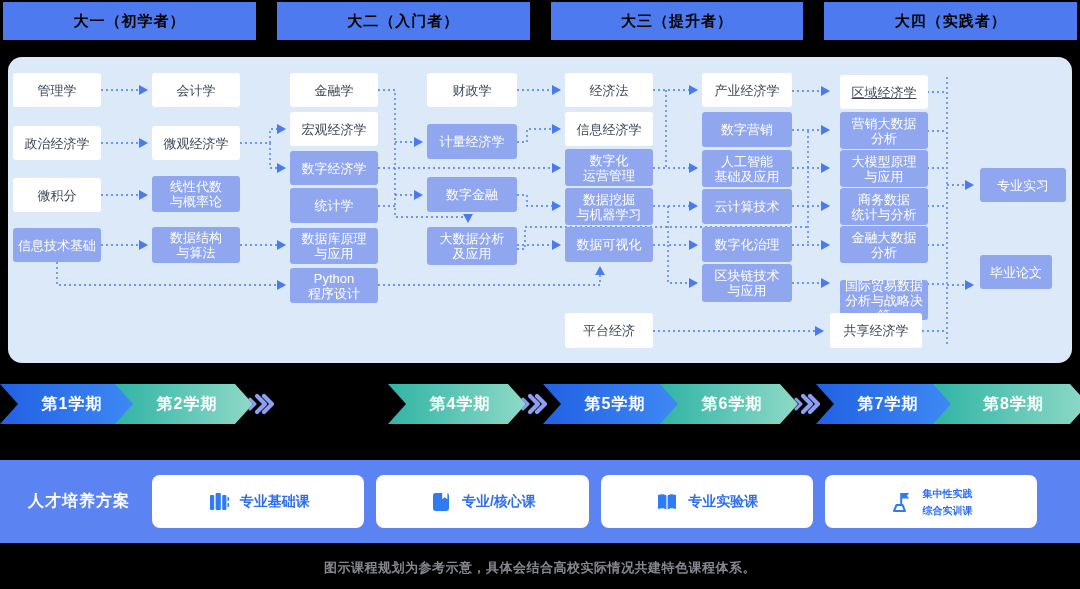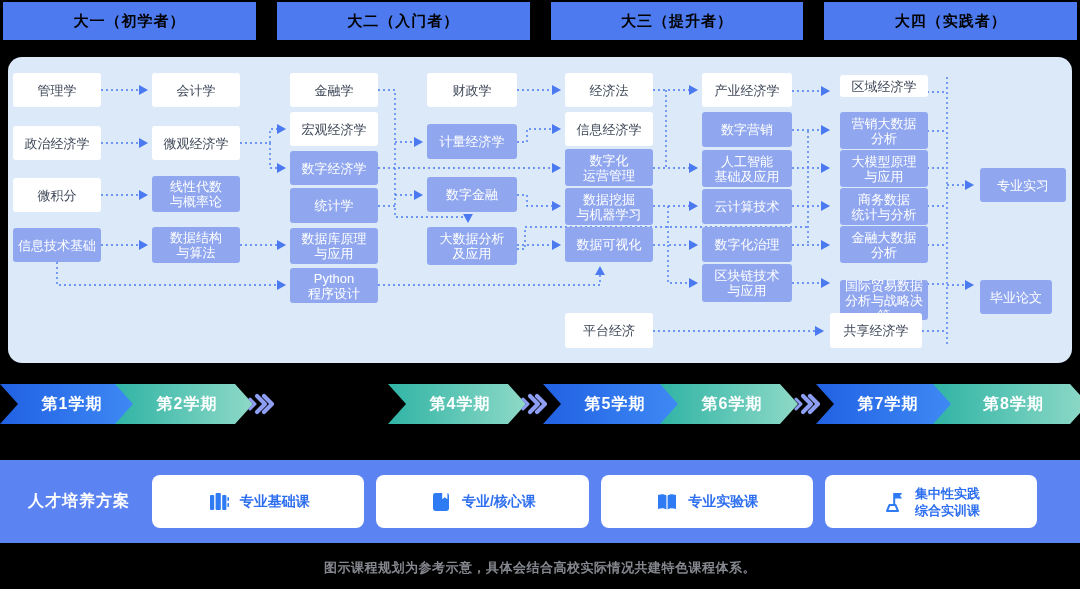--- a/index.html
+++ b/index.html
@@ -40,21 +40,21 @@
   #legend-band{
     position:absolute;left:0;top:460px;width:1080px;height:83px;background:#5b83f1;
     display:flex;align-items:center;box-sizing:border-box;padding:0 43px 0 28px;
   }
   #legend-title{width:112px;color:#fff;font-size:16px;font-weight:bold;letter-spacing:1px;flex:none;}
   .legend-card{
     flex:1;height:53px;margin-left:12px;background:#fff;border-radius:8px;
     display:flex;align-items:center;justify-content:center;gap:9px;
   }
   .legend-card .lc-label{color:#2e6ff0;font-size:14px;font-weight:bold;white-space:pre-line;line-height:17px;}
-  .legend-card.small .lc-label{font-size:13px;}
+  .legend-card.small .lc-label{font-size:10px;}
   .legend-card .lc-icon{width:24px;height:24px;flex:none;display:flex;}
   
   #footer-note{
     position:absolute;left:0;top:559px;width:1080px;text-align:center;
     color:#85888f;font-size:13px;font-weight:bold;letter-spacing:.5px;
   }
 </style>
 </head>
 <body>
 
@@ -154,34 +154,34 @@
       <div class="course-box blue" style="left: 557px; top: 170px; width: 88px; height: 35px;">数据可视化</div>
       <div class="course-box white" style="left: 557px; top: 256px; width: 88px; height: 35px;">平台经济</div>
       <div class="course-box white" style="left: 694px; top: 16px; width: 90px; height: 34px;">产业经济学</div>
       <div class="course-box blue" style="left: 694px; top: 55px; width: 90px; height: 35px;">数字营销</div>
       <div class="course-box blue" style="left: 694px; top: 93px; width: 90px; height: 37px;">人工智能
 基础及应用</div>
       <div class="course-box blue" style="left: 694px; top: 132px; width: 90px; height: 35px;">云计算技术</div>
       <div class="course-box blue" style="left: 694px; top: 170px; width: 90px; height: 35px;">数字化治理</div>
       <div class="course-box blue" style="left: 694px; top: 207px; width: 90px; height: 38px;">区块链技术
 与应用</div>
-      <div class="course-box white" style="left: 832px; top: 18px; width: 88px; height: 22px;">区域经济学</div>
+      <div class="course-box white" style="left: 832px; top: 18px; width: 88px; height: 34px; text-decoration: underline;">区域经济学</div>
       <div class="course-box blue" style="left: 832px; top: 55px; width: 88px; height: 37px;">营销大数据
 分析</div>
       <div class="course-box blue" style="left: 832px; top: 93px; width: 88px; height: 37px;">大模型原理
 与应用</div>
       <div class="course-box blue" style="left: 832px; top: 131px; width: 88px; height: 37px;">商务数据
 统计与分析</div>
       <div class="course-box blue" style="left: 832px; top: 169px; width: 88px; height: 37px;">金融大数据
 分析</div>
       <div class="course-box blue" style="left: 832px; top: 207px; width: 88px; height: 40px; margin-top: 16px;">国际贸易数据
 分析与战略决策</div>
       <div class="course-box white" style="left: 822px; top: 256px; width: 92px; height: 35px;">共享经济学</div>
       <div class="course-box blue" style="left: 972px; top: 111px; width: 86px; height: 34px;">专业实习</div>
-      <div class="course-box blue" style="left: 972px; top: 223px; width: 72px; height: 34px;">毕业论文</div>
+      <div class="course-box blue" style="left: 972px; top: 198px; width: 72px; height: 34px;">毕业论文</div>
     </div>
 </div>
 
 <div id="semester-band">
     <div class="chev blue" style="left: 0px; width: 132px;">第1学期</div>
     <div class="chev teal" style="left: 115px; width: 132px;">第2学期</div>
     <div class="chev teal" style="left: 388px; width: 132px;">第4学期</div>
     <div class="chev blue" style="left: 543px; width: 132px;">第5学期</div>
     <div class="chev teal" style="left: 660px; width: 132px;">第6学期</div>
     <div class="chev blue" style="left: 816px; width: 132px;">第7学期</div>

